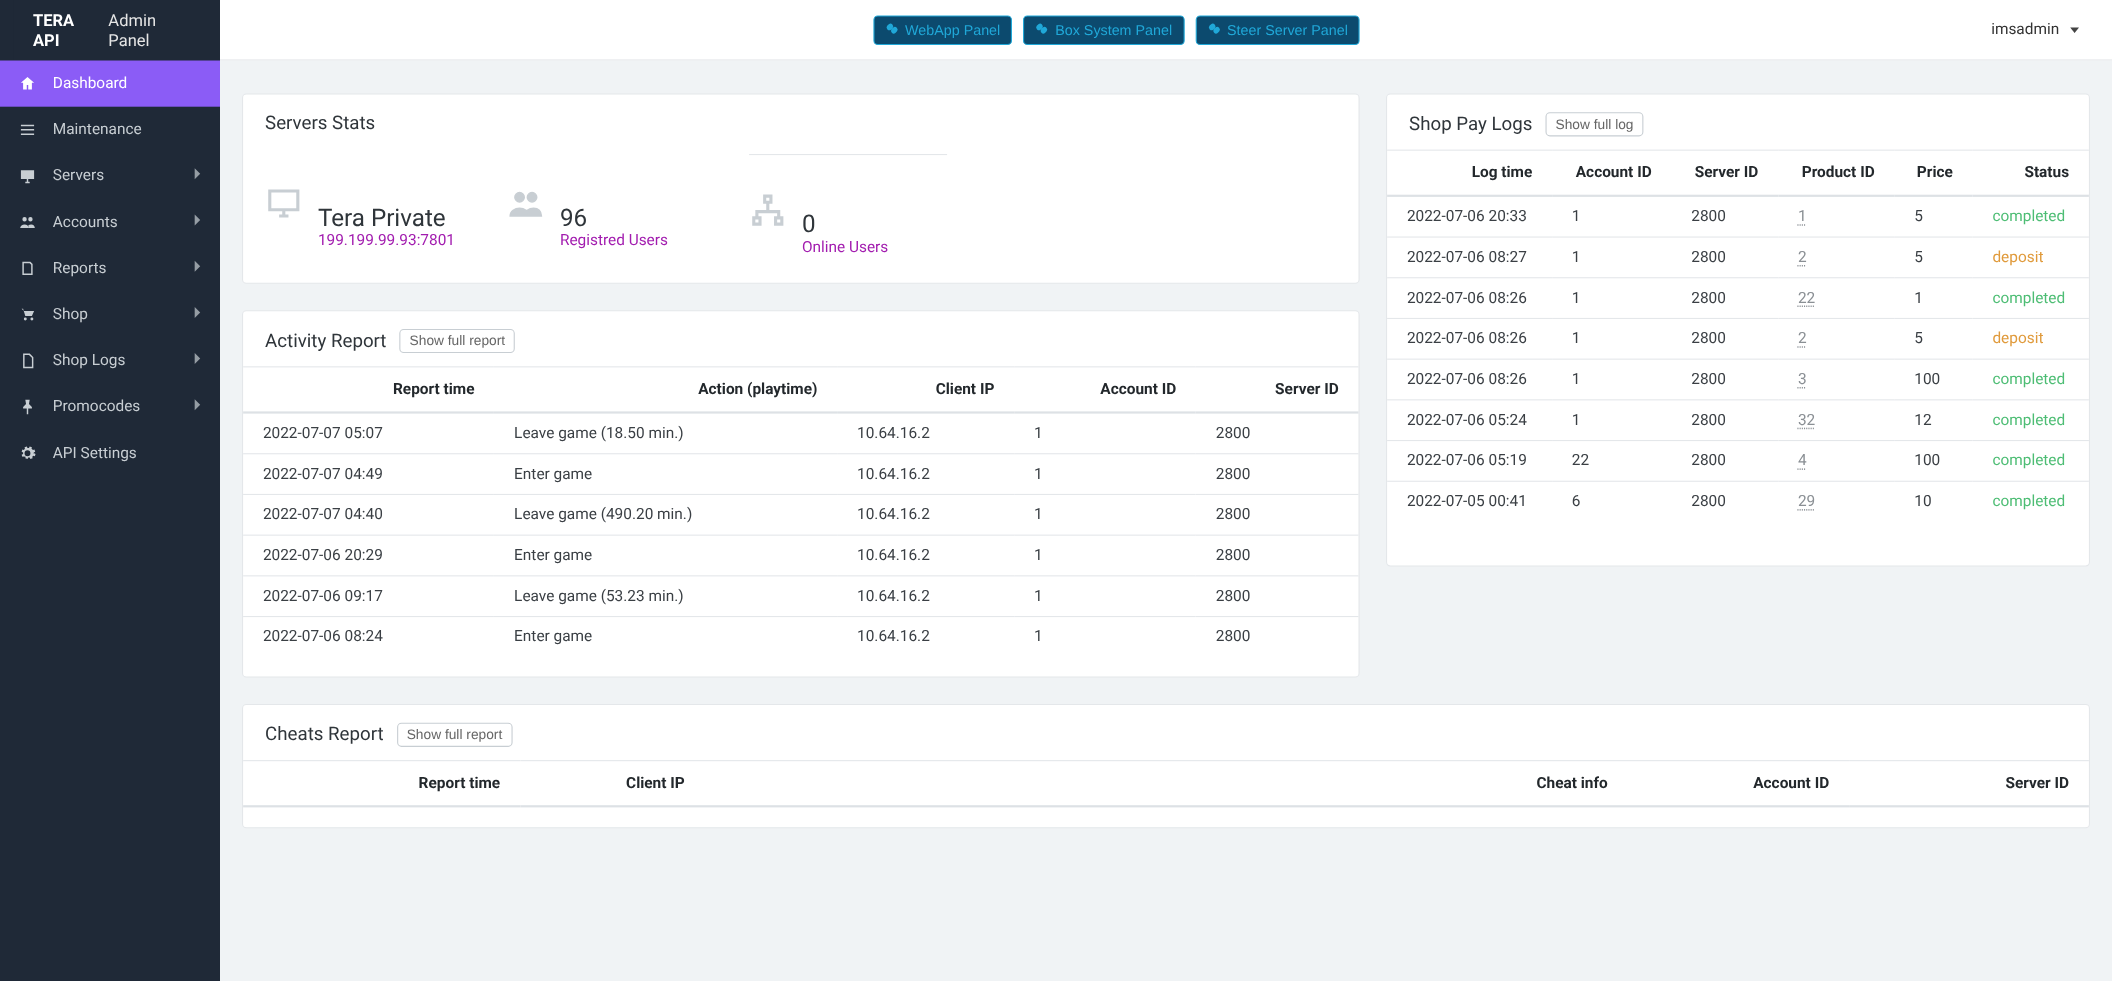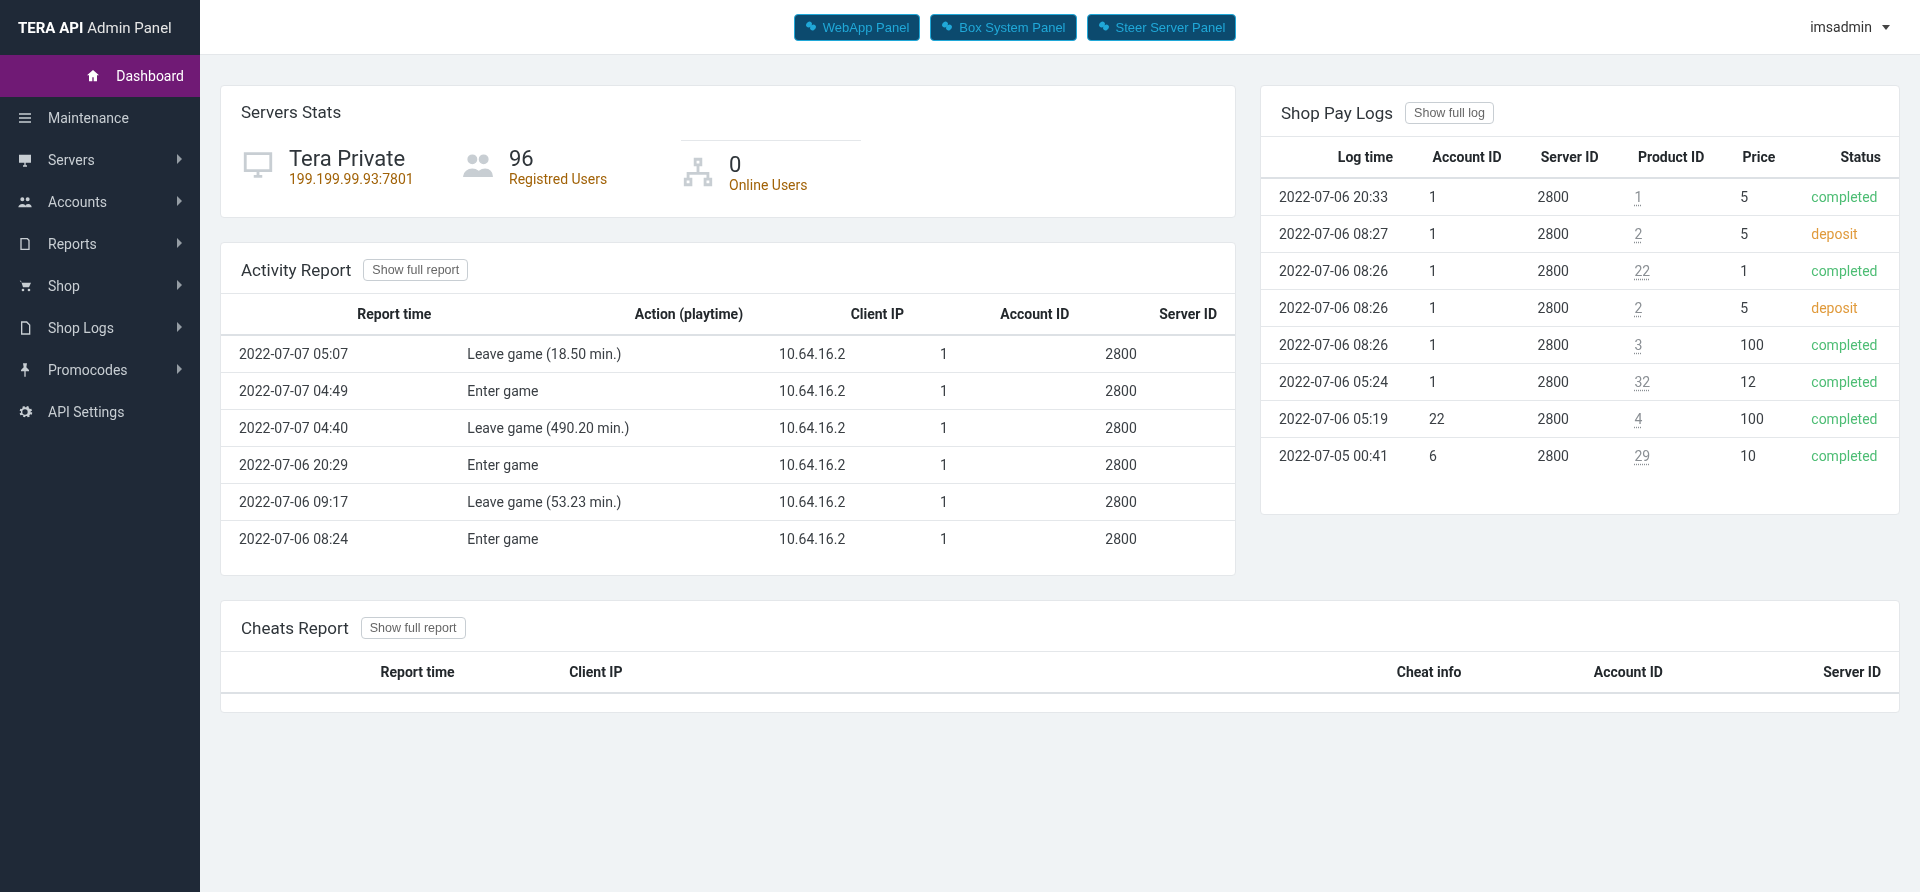--- a/index.html
+++ b/index.html
@@ -1,23 +1,23 @@
 <!DOCTYPE html>
 <html><head>
 <meta charset="utf-8">
 <style>
 * { margin: 0; padding: 0; box-sizing: border-box; }
 body { font-family: -apple-system, BlinkMacSystemFont, "Segoe UI", Roboto, "Helvetica Neue", Arial, sans-serif; font-size: 14px; color: #333; background: #f0f3f5; }
 .layout { display: flex; min-height: 100vh; }
 .sidebar { width: 200px; background: #1f2937; color: #c8ced3; flex-shrink: 0; }
-.brand { height: 55px; display: flex; align-items: center; padding: 0 18px; font-size: 15px; color: #fff; background: #1f2937; }
+.brand { height: 55px; display: flex; align-items: center; padding: 0 18px; font-size: 15px; color: #fff; background: #1f2937; margin-left: 12px; }
 .brand .bold { font-weight: 700; }
 .brand .light { font-weight: 400; color: #e6e6e6; margin-left: 4px; }
 .nav-item { display: flex; align-items: center; padding: 12px 16px; color: #c8ced3; cursor: pointer; font-size: 14px; position: relative; }
-.nav-item.active { background: #701a75; color: #fff; justify-content: flex-end; }
+.nav-item.active { background: #8b5cf6; color: #fff; }
 .nav-item .nav-icon { width: 18px; height: 18px; margin-right: 14px; display: inline-flex; align-items: center; justify-content: center; }
 .nav-item .chev { margin-left: auto; opacity: .7; }
 .nav-icon svg { width: 16px; height: 16px; fill: currentColor; }
 .nav-item.active .nav-icon svg { fill: #fff; }
 
 .main { flex: 1; display: flex; flex-direction: column; min-width: 0; }
 .topbar { height: 55px; background: #fff; border-bottom: 1px solid #e4e7ea; display: flex; align-items: center; padding: 0 20px; }
 .topbar .center { flex: 1; display: flex; justify-content: center; gap: 10px; }
 .topbar .btn-outline { border: 1px solid #20a8d8; color: #20a8d8; background: #0c4a6e; border-radius: 4px; padding: 5px 10px; font-size: 13px; cursor: pointer; display: inline-flex; align-items: center; gap: 6px; }
 .topbar .user { display: flex; align-items: center; gap: 10px; color: #333; cursor: pointer; padding-right: 10px; }
@@ -26,22 +26,22 @@
 .content { padding: 30px 20px 40px 20px; display: flex; flex-direction: column; gap: 24px; }
 .row { display: flex; gap: 24px; align-items: flex-start; }
 .card { background: #fff; border: 1px solid #e4e7ea; border-radius: 4px; }
 .card-header { padding: 16px 20px 8px 20px; display: flex; align-items: center; gap: 12px; }
 .card-title { font-size: 17px; color: #2f353a; font-weight: 400;}
 .btn-sm { border: 1px solid #c8ced3; color: #666; background: #fff; border-radius: 4px; padding: 3px 8px; font-size: 12.5px; cursor: pointer; }
 
 .stats-card { flex: 1; }
 .stats-body { padding: 10px 20px 24px 20px; display: flex; gap: 40px; }
 .stat-block { display: flex; align-items: center; gap: 14px; min-width: 180px; }
-.stat-block .big { font-size: 22px; color: #2f353a; line-height: 1.1; }
-.stat-block .sub { font-size: 14px; color: #a16207; }
+.stat-block .big { font-size: 22px; color: #2f353a; line-height: 1.1; margin-top: 40px; }
+.stat-block .sub { font-size: 14px; color: #a21caf; }
 .stat-block.divider { border-top: 1px solid #e4e7ea; padding-top: 12px;}
 .stat-icon-lg { color: #c8ced3; }
 .stat-icon-lg svg { width: 34px; height: 34px; fill: currentColor; stroke: currentColor; }
 
 .activity-card { flex: 1; }
 .shop-card { width: 640px; flex-shrink: 0; }
 
 table { width: 100%; border-collapse: collapse; }
 th { text-align: right; font-weight: 700; padding: 12px 18px; border-top: 1px solid #e4e7ea; border-bottom: 2px solid #dde1e5; font-size: 14px; color: #23282c;}
 td { padding: 10px 18px; border-top: 1px solid #e4e7ea; font-size: 14px; color: #3a3f44; }

